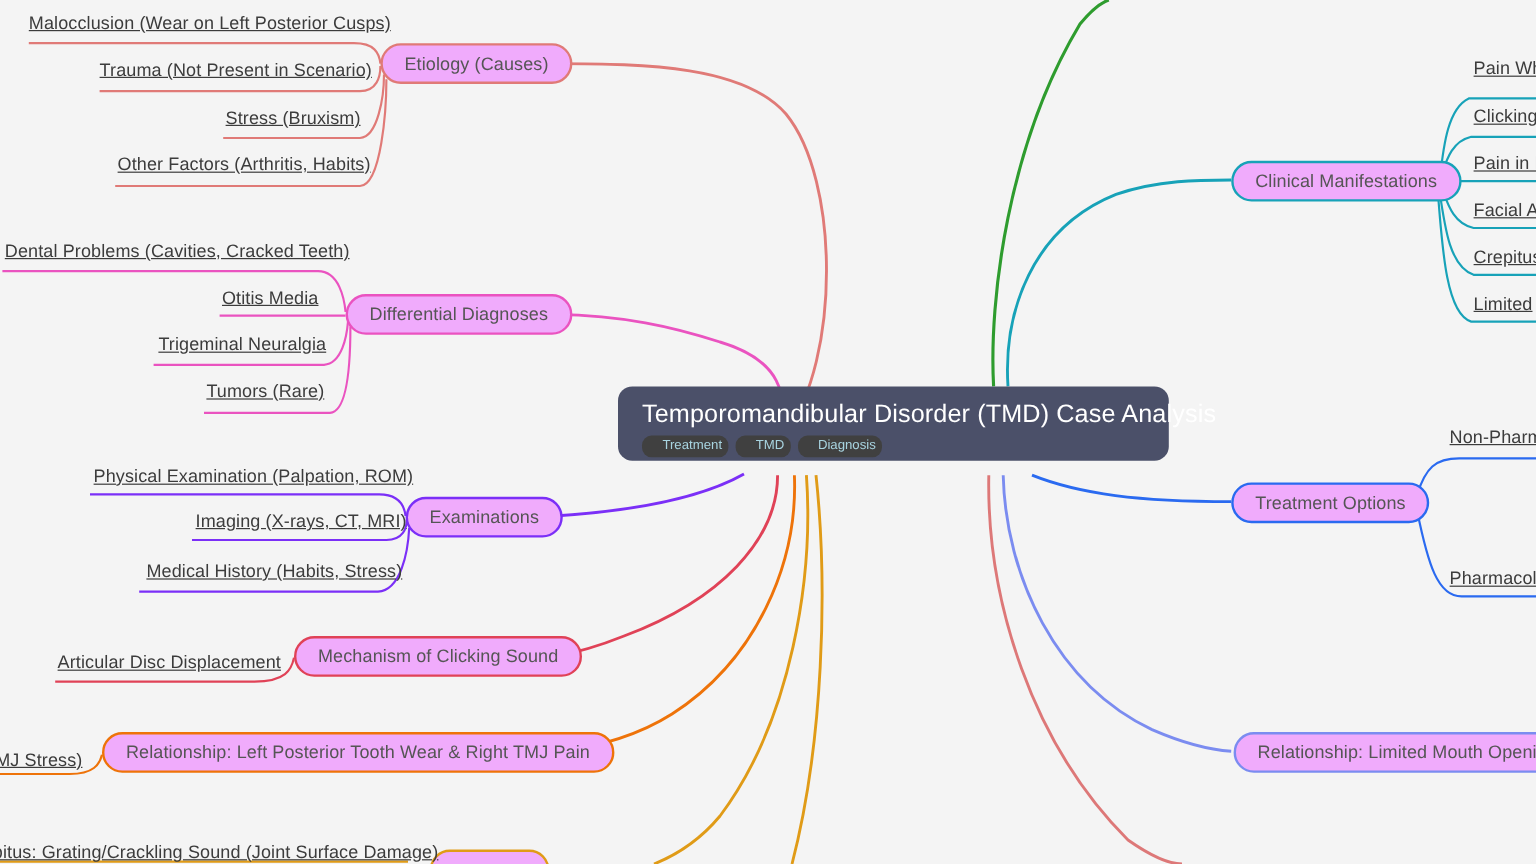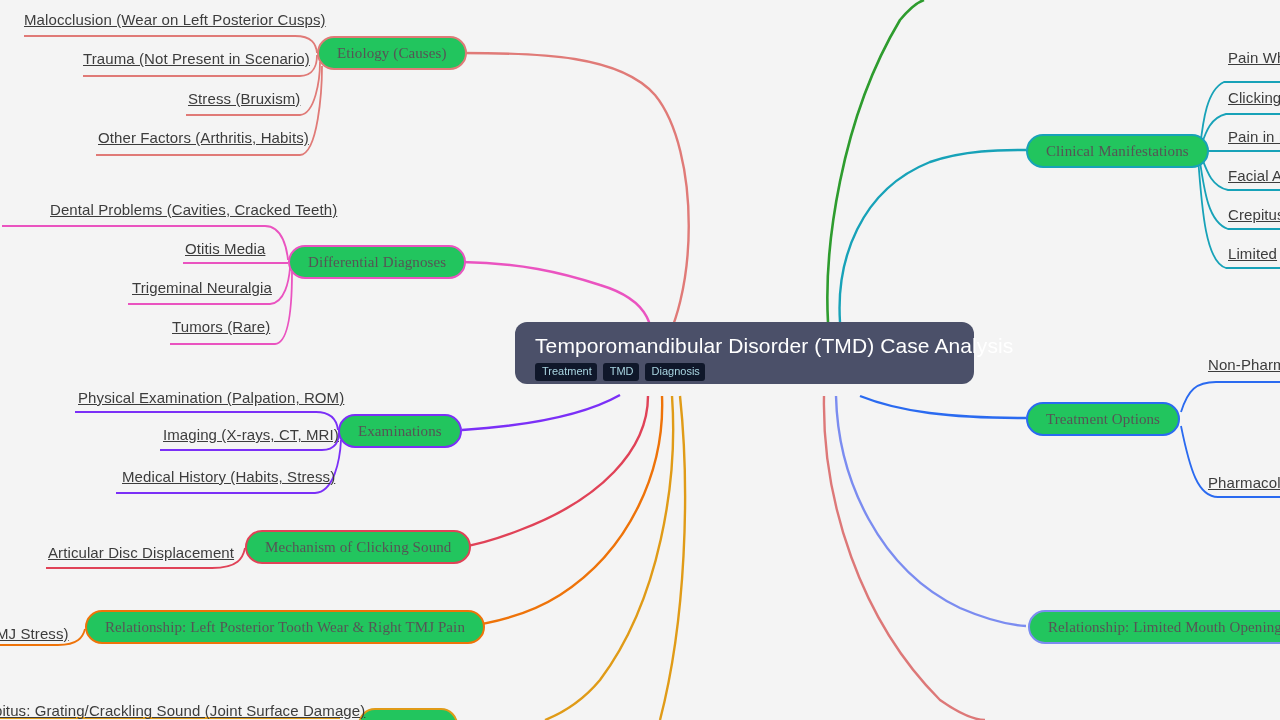--- a/index.html
+++ b/index.html
@@ -15,34 +15,33 @@
     background: #f4f4f4;
   }
   svg#links {
     position: absolute; left: 0; top: 0;
     width: 1280px; height: 720px;
     pointer-events: none;
   }
   .node {
     position: absolute;
     box-sizing: border-box;
-    background: #22c55e;
+    background: #f0abfc;
     border-style: solid;
     border-width: 2px;
     border-radius: 999px;
     display: flex;
     align-items: center;
     justify-content: center;
     white-space: nowrap;
     color: #555555;
     font-size: 15px;
     padding: 0 18px;
     height: 34px;
     letter-spacing: 0.1px;
-    font-family: Liberation Serif, serif;
   }
   .leaf {
     position: absolute;
     white-space: nowrap;
     color: #3c3c3c;
     font-size: 15px;
     letter-spacing: 0.1px;
     line-height: 1;
     text-decoration: underline;
   }
@@ -63,26 +62,26 @@
     font-size: 21px;
     letter-spacing: 0.1px;
     line-height: 1.1;
     white-space: nowrap;
   }
   #root .tags {
     display: flex;
     gap: 6px;
   }
   #root .tag {
-    background: #0f172a;
+    background: #404040;
     color: #a8d4e0;
     font-size: 11px;
     line-height: 1;
-    padding: 3px 5px 4px 7px;
-    border-radius: 3px;
+    padding: 3px 5px 4px 17px;
+    border-radius: 8px;
     white-space: nowrap;
   }
 </style>
 </head>
 <body>
 
 <div id="canvas">
 
   <svg id="links" viewBox="0 0 1280 720">
 
@@ -183,21 +182,21 @@
 
   <div class="node" style="left:1028px; top:610px; border-color:#7b8cf0;">
     <span>Relationship: Limited Mouth Opening</span>
   </div>
 
   <div class="leaf" style="left:24px; top:12px;">Malocclusion (Wear on Left Posterior Cusps)</div>
   <div class="leaf" style="left:83px; top:51px;">Trauma (Not Present in Scenario)</div>
   <div class="leaf" style="left:188px; top:91px;">Stress (Bruxism)</div>
   <div class="leaf" style="left:98px; top:130px;">Other Factors (Arthritis, Habits)</div>
 
-  <div class="leaf" style="left:4px; top:202px;margin-left:46px;">Dental Problems (Cavities, Cracked Teeth)</div>
+  <div class="leaf" style="left:4px; top:202px;">Dental Problems (Cavities, Cracked Teeth)</div>
   <div class="leaf" style="left:185px; top:241px;">Otitis Media</div>
   <div class="leaf" style="left:132px; top:280px;">Trigeminal Neuralgia</div>
   <div class="leaf" style="left:172px; top:319px;">Tumors (Rare)</div>
 
   <div class="leaf" style="left:78px; top:390px;text-align:right;">Physical Examination (Palpation, ROM)</div>
   <div class="leaf" style="left:163px; top:427px;">Imaging (X-rays, CT, MRI)</div>
   <div class="leaf" style="left:122px; top:469px;">Medical History (Habits, Stress)</div>
 
   <div class="leaf" style="left:48px; top:545px;">Articular Disc Displacement</div>
 

